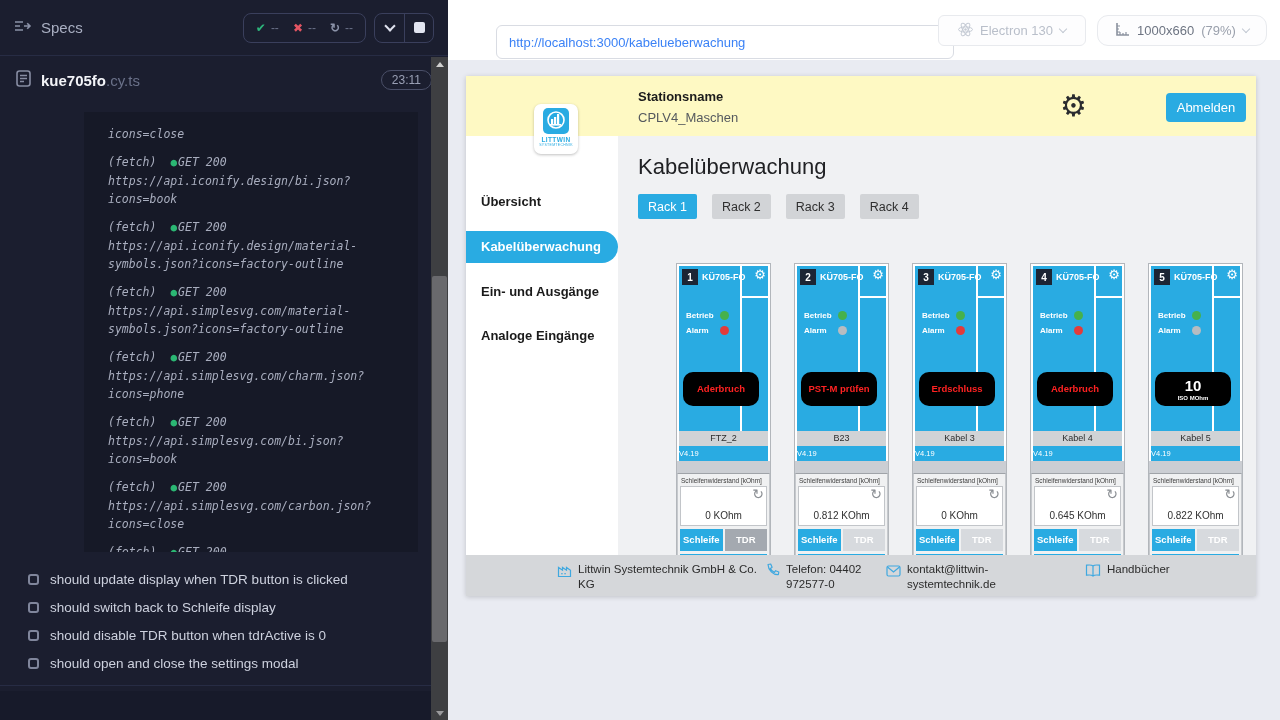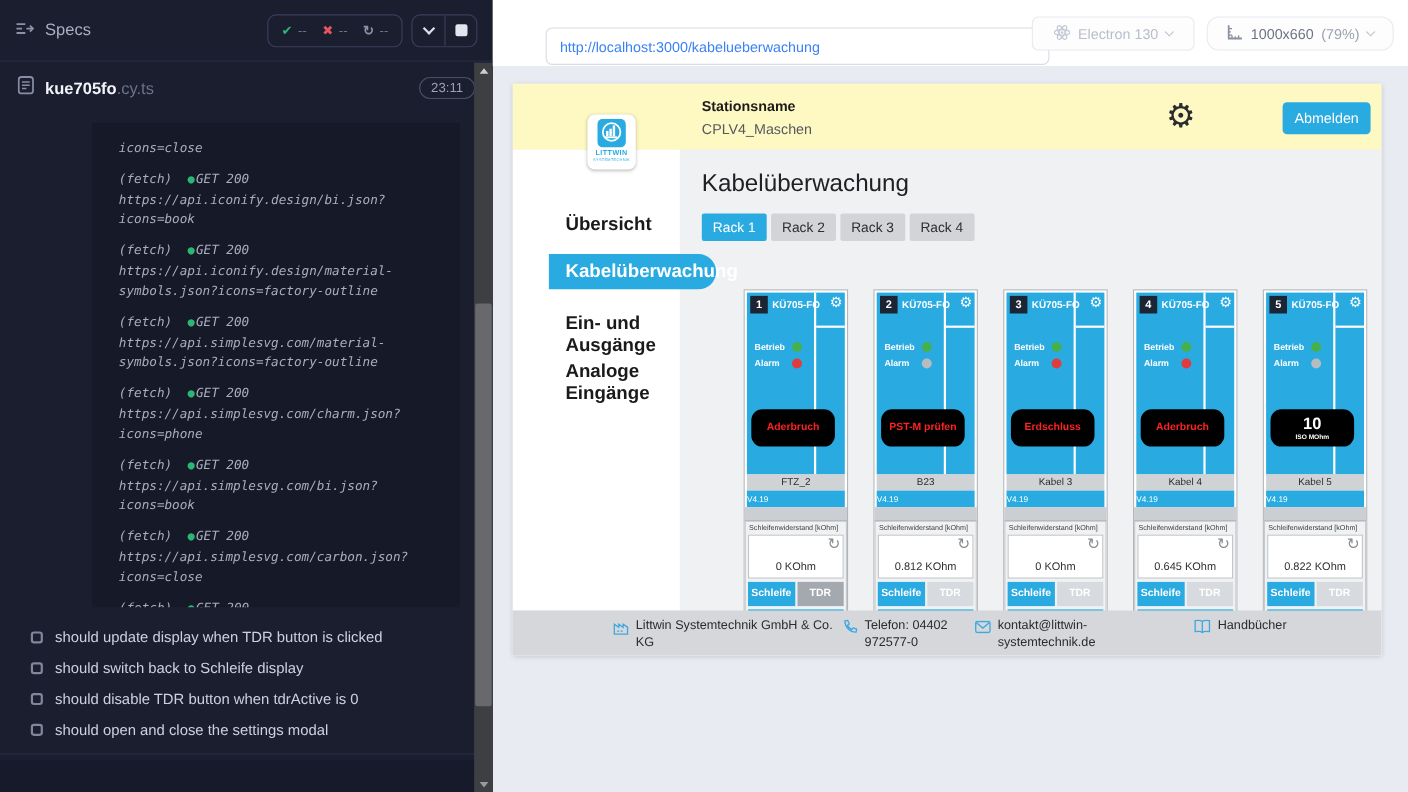--- a/index.html
+++ b/index.html
@@ -62,26 +62,26 @@
   .logo { position:absolute; left:68px; top:28px; width:44px; height:50px; background:#fff; border-radius:7px; box-shadow:0 1px 3px rgba(0,0,0,.25); display:flex; flex-direction:column; align-items:center; padding-top:4px; z-index:7; }
   .logo-txt1 { font-size:6.5px; font-weight:bold; color:#29abe2; letter-spacing:.4px; margin-top:2px; }
   .logo-txt2 { font-size:3.5px; color:#29abe2; letter-spacing:.3px; }
   .station { position:absolute; left:172px; top:13px; }
   .station-label { font-size:13px; font-weight:bold; color:#1b1b1b; }
   .station-name { font-size:13px; color:#55595e; margin-top:6px; }
   .app-gear { position:absolute; left:594px; top:12px; font-size:30px; color:#2a2c2f; cursor:pointer; line-height:36px; }
   .logout-btn { position:absolute; left:700px; top:17px; width:80px; height:29px; background:#29abe2; border:none; border-radius:4px; color:#fff; font-size:13px; font-family:"Liberation Sans", sans-serif; cursor:pointer; }
 
   .sidebar { position:absolute; left:0; top:60px; width:152px; height:419px; background:#fff; z-index:4; }
-  .side-item { position:absolute; left:0; width:152px; font-size:17px; font-weight:bold; color:#1a1a1a; padding-left:15px; cursor:pointer;margin-left:33px; }
+  .side-item { position:absolute; left:0; width:152px; font-size:13px; font-weight:bold; color:#1a1a1a; padding-left:15px; cursor:pointer; }
   .side-item.active { background:#29abe2; color:#fff; height:32px; line-height:32px; border-radius:0 16px 16px 0; padding-left:15px; }
 
   .main { position:absolute; left:152px; top:60px; width:638px; height:460px; background:#f0f1f3; }
   .page-title { position:absolute; left:20px; top:18px; font-size:22px; color:#202124; font-weight:400; }
-  .tabs { position:absolute; left:20px; top:58px; display:flex; gap:4px; }
+  .tabs { position:absolute; left:20px; top:58px; display:flex; gap:15px; }
   .tab { height:25px; padding:0 10px; font-size:12.5px; display:flex; align-items:center; background:#d2d4d7; color:#2f2f2f; border-radius:2px; cursor:pointer; }
   .tab.active { background:#29abe2; color:#fff; }
 
   .cards { position:absolute; left:58px; top:127px; display:flex; gap:23px; }
   .card { width:95px; background:#fff; border:1px solid #b2b6bb; padding:2px; }
   .c-top { position:relative; background:#29abe2; height:165px; }
   .c-num { position:absolute; left:3px; top:3px; width:16px; height:16px; background:#1c2534; color:#fff; font-size:10px; font-weight:bold; display:flex; align-items:center; justify-content:center; }
   .c-model { position:absolute; left:23px; top:6px; font-size:9px; font-weight:bold; color:#fff; }
   .c-vline { position:absolute; left:61px; top:0; bottom:0; width:2px; background:#fff; }
   .c-hline { position:absolute; left:63px; right:0; top:30px; height:2px; background:#fff; }

